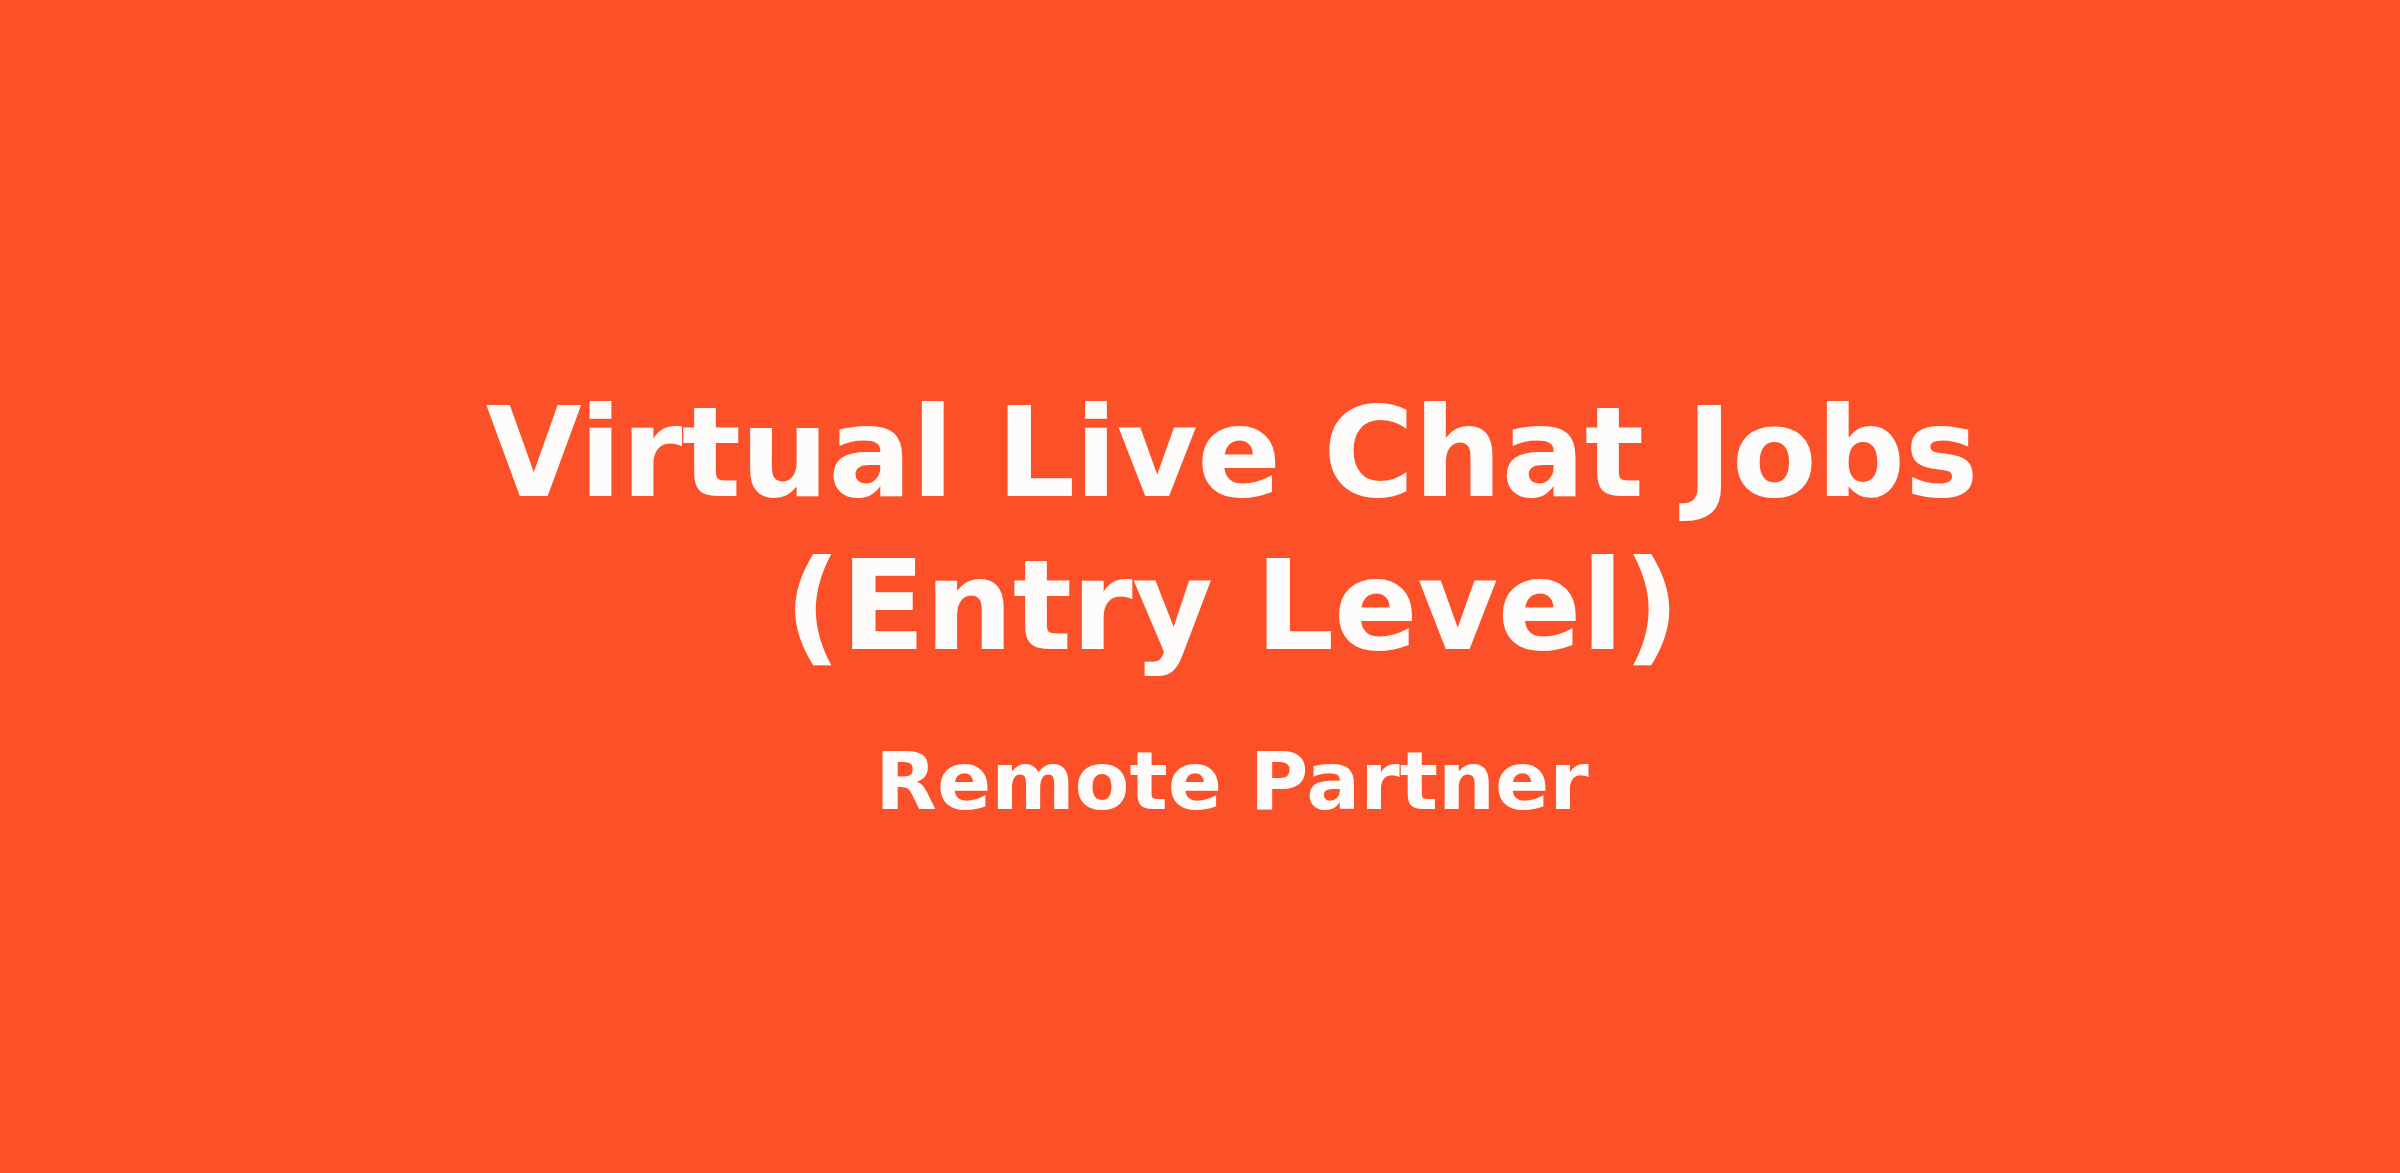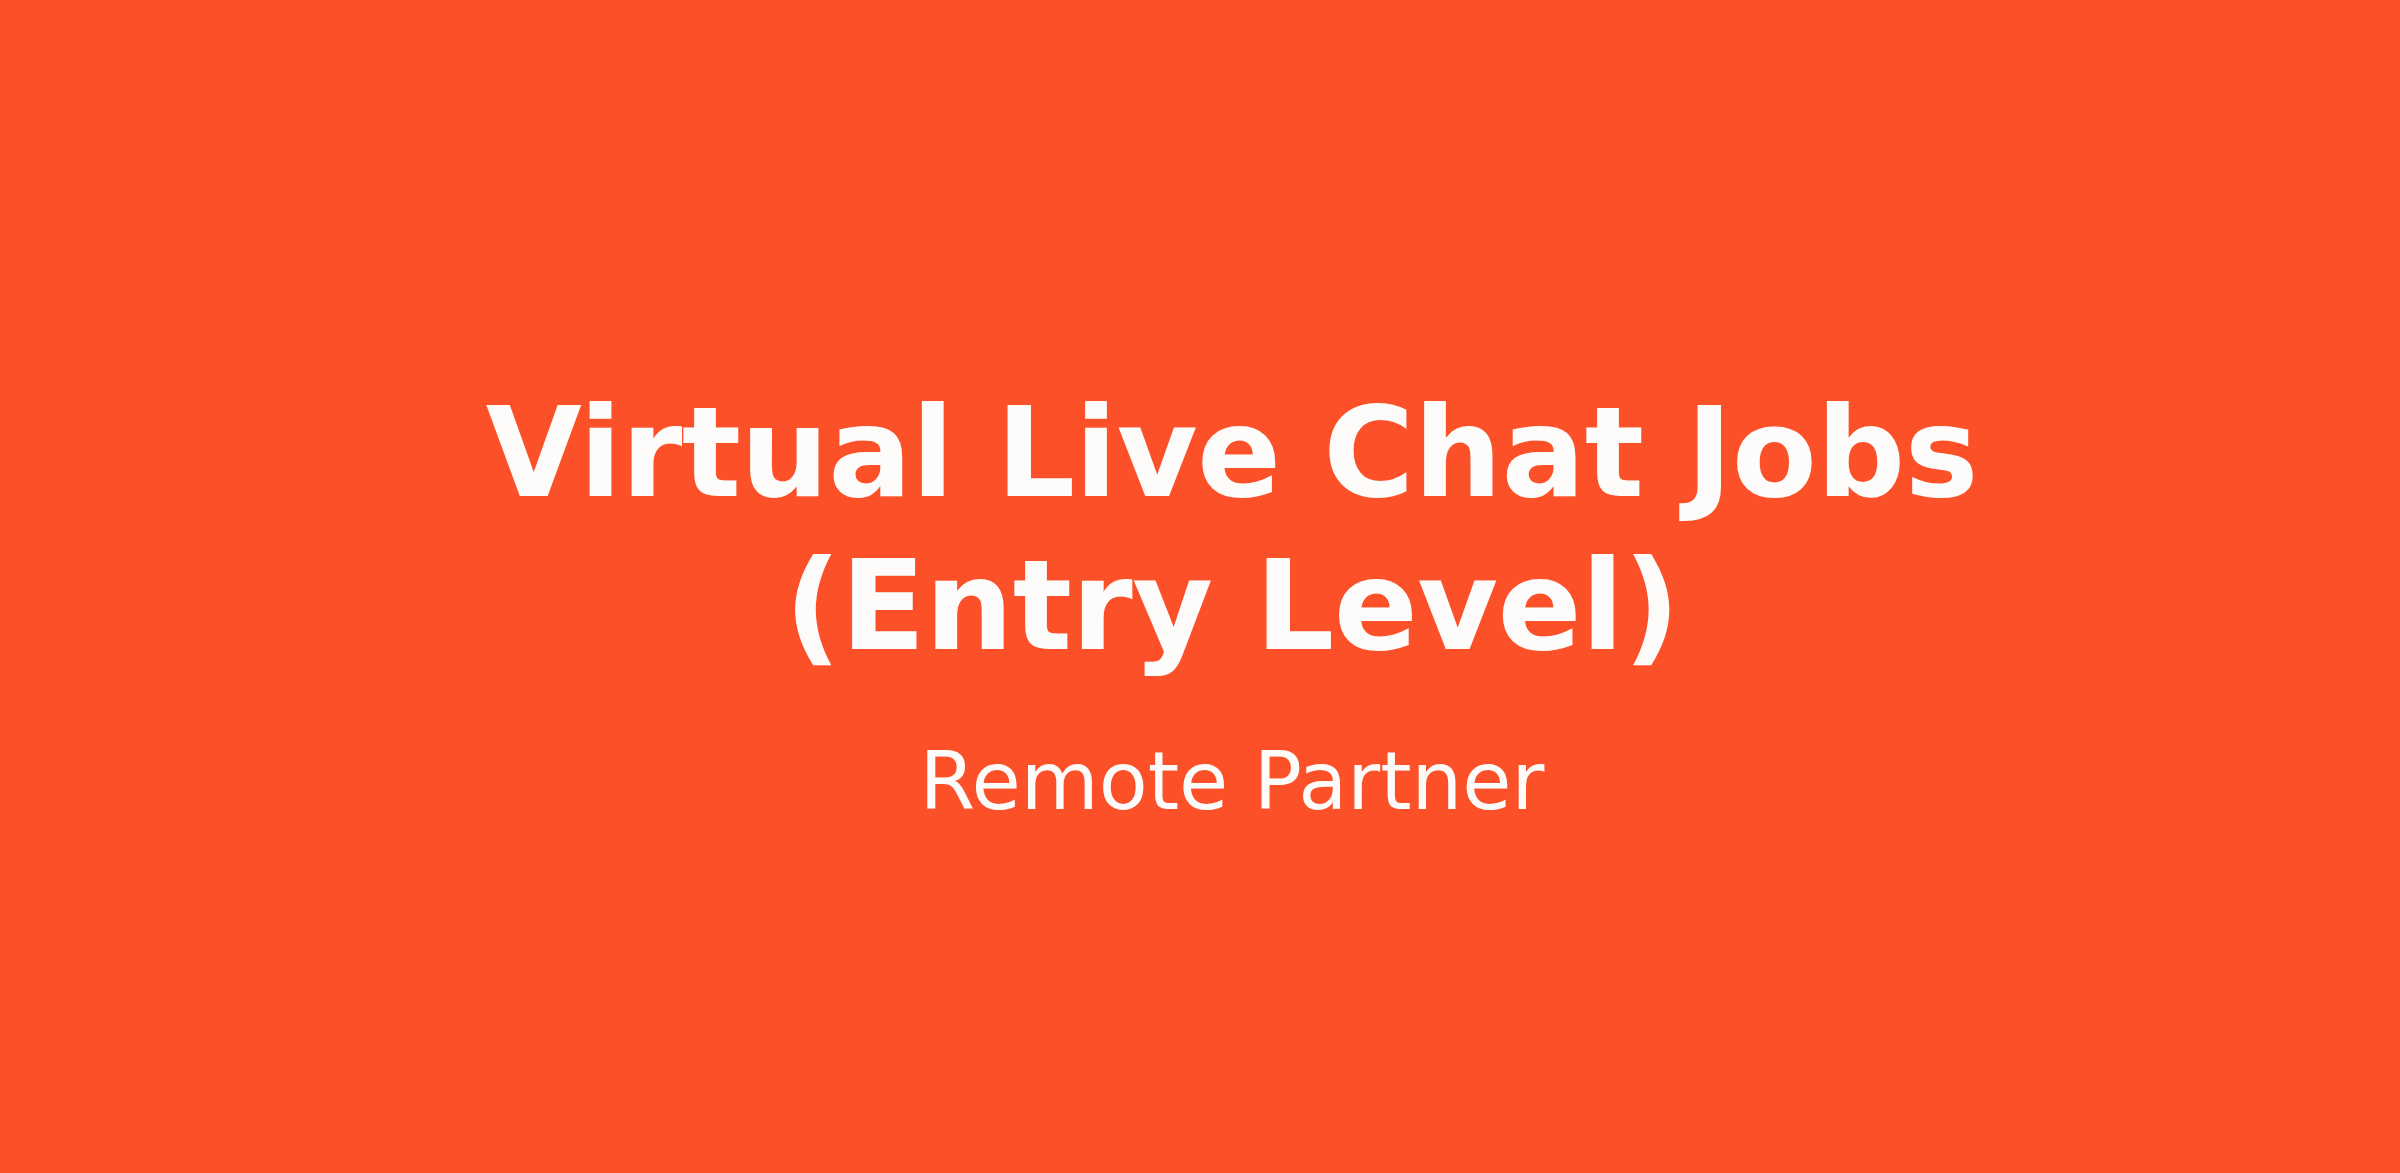--- a/index.html
+++ b/index.html
@@ -50,21 +50,21 @@
     text-align: center;
     word-wrap: break-word;
   }
 
   .hero-subtitle {
     display: block;
     width: 100%;
     margin-top: 19px;
     color: #fdfcfa;
     font-size: 80px;
-    font-weight: 400;
+    font-weight: 700;
     line-height: 96px;
     letter-spacing: 0px;
     text-align: center;
   }
 </style>
 </head>
 <body>
 
 <div class="hero-card">
 

